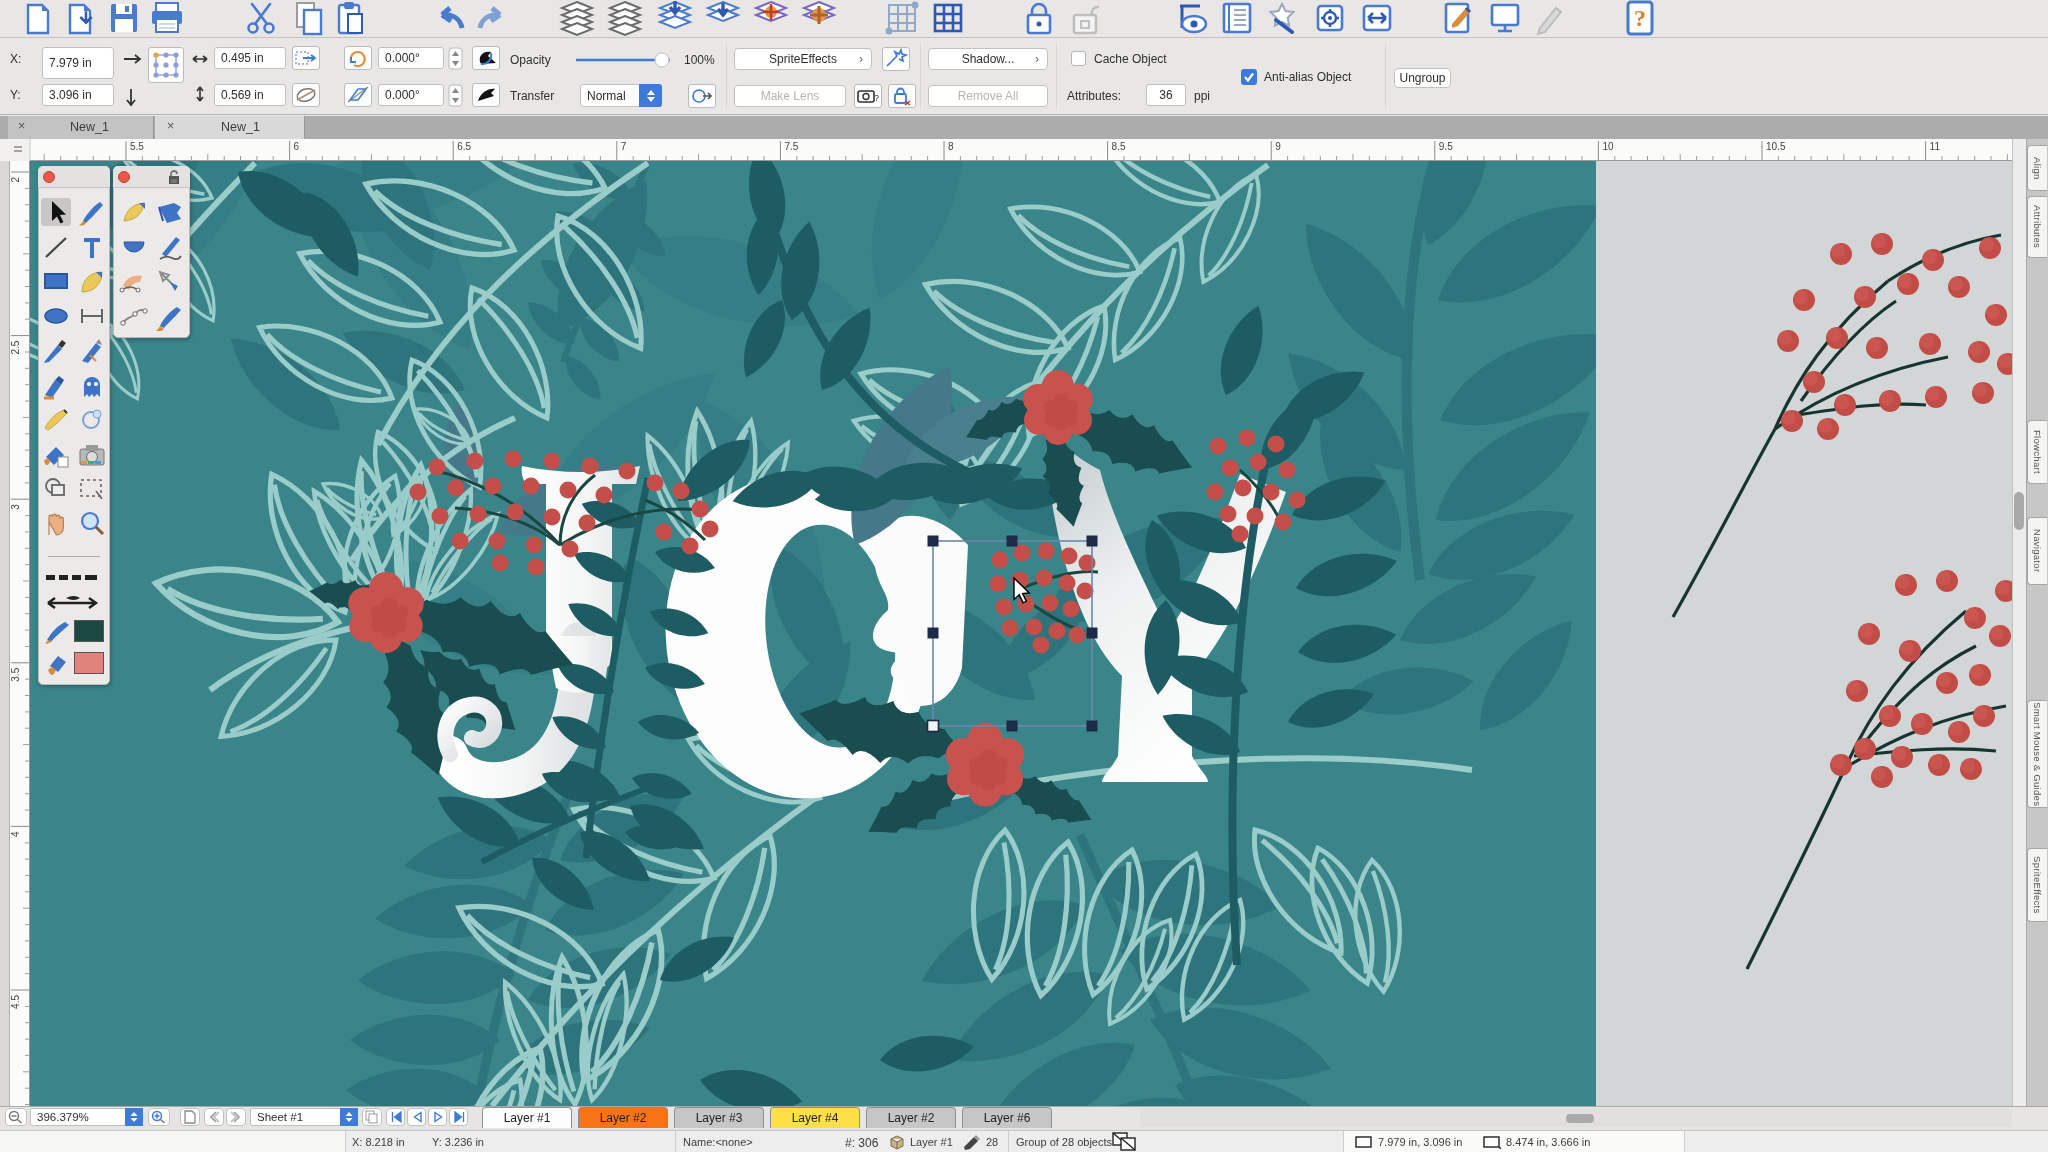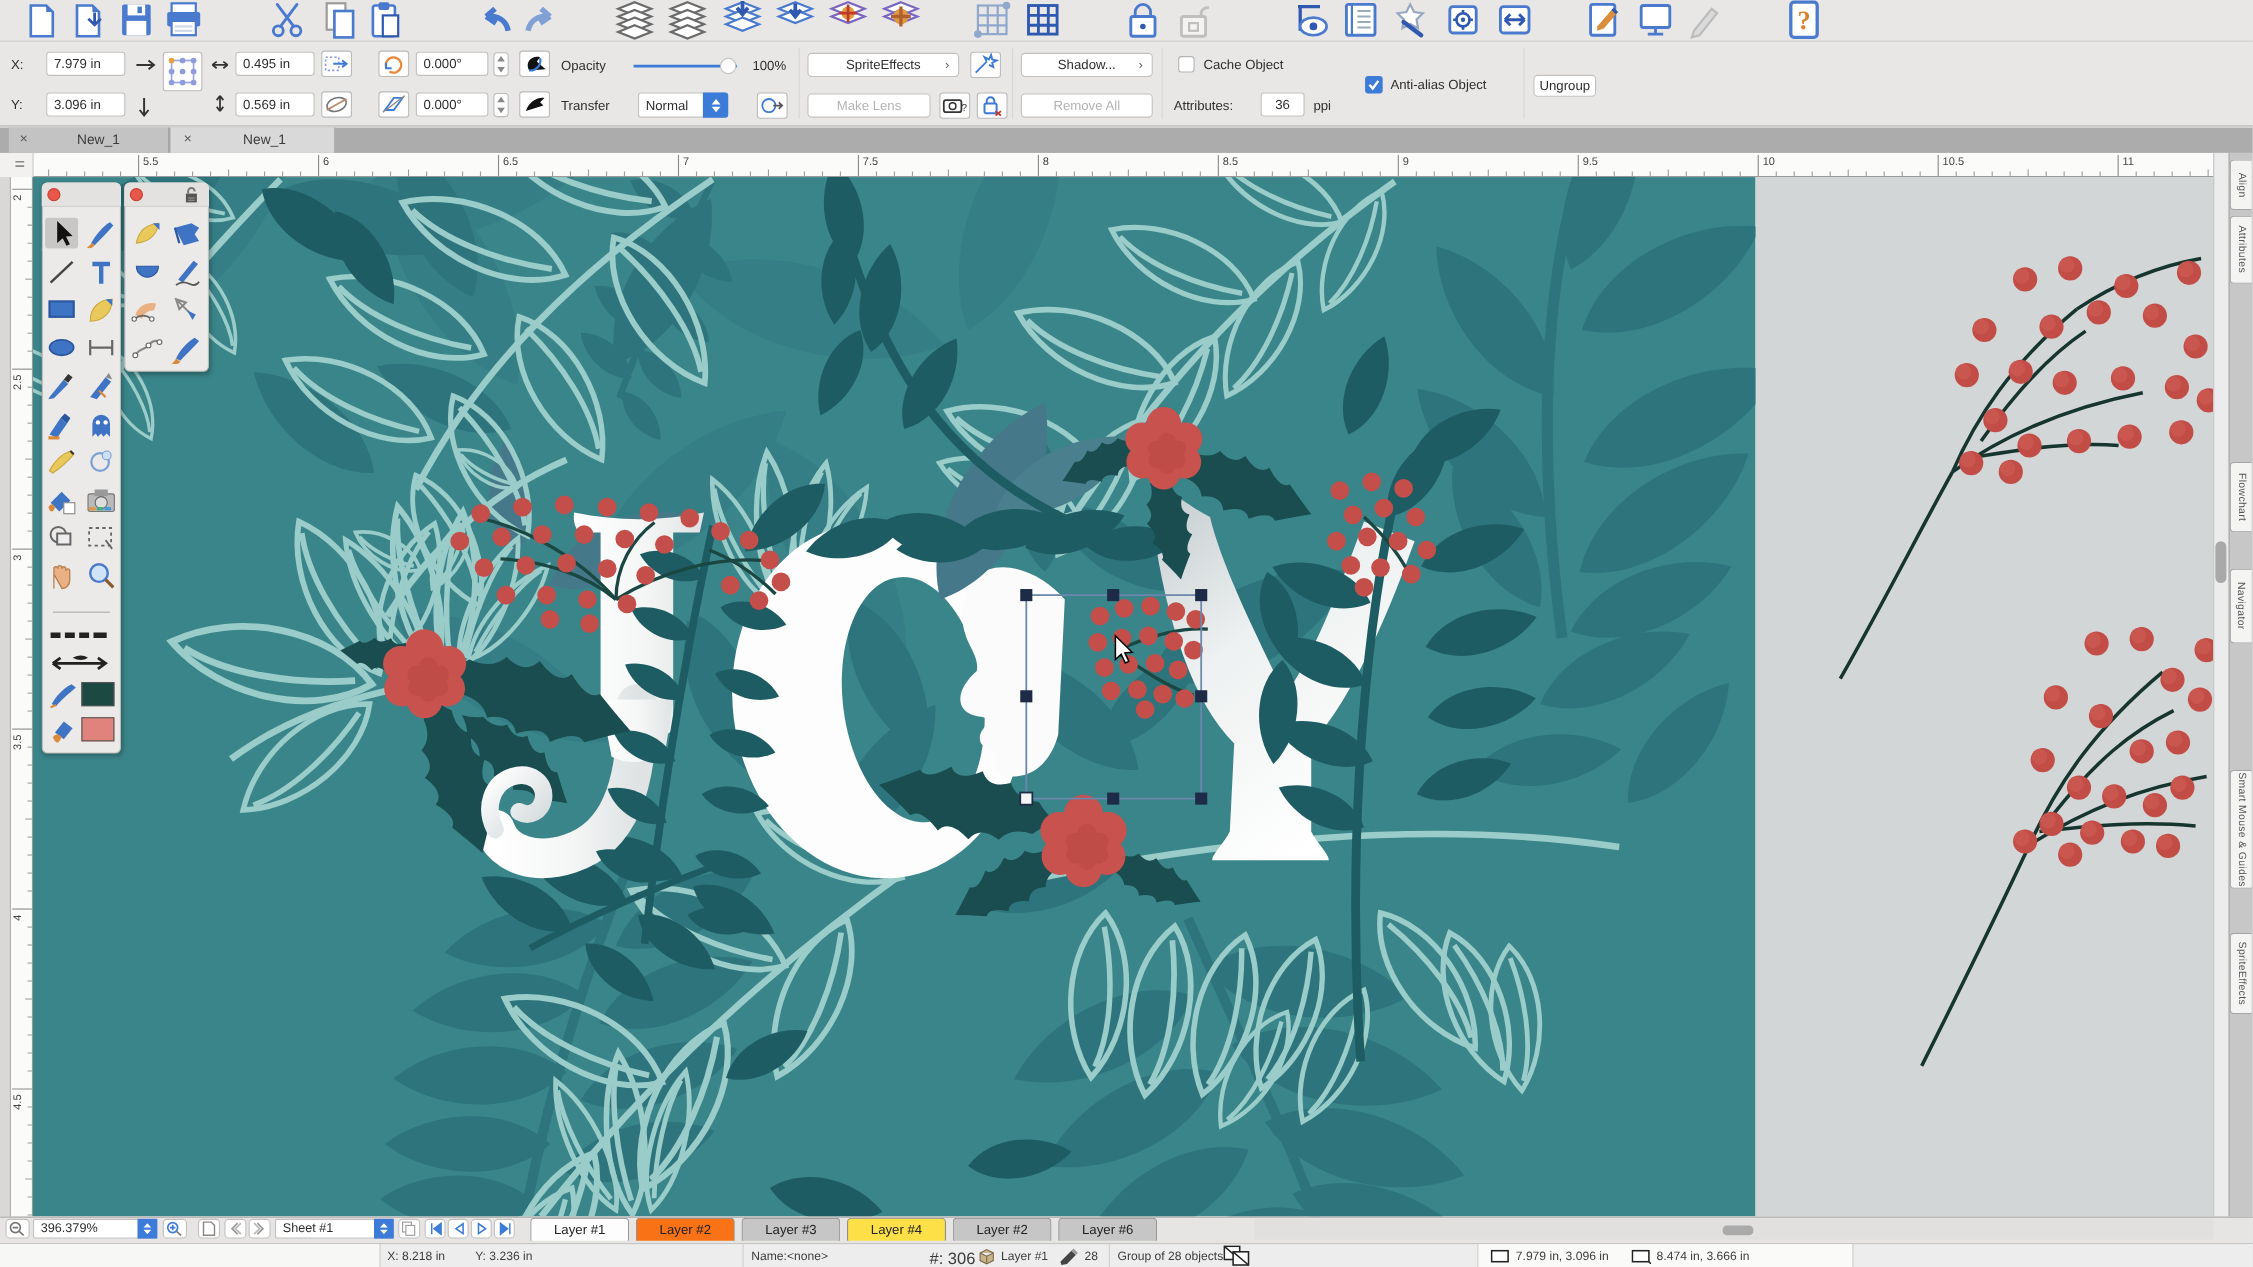--- a/index.html
+++ b/index.html
@@ -152,21 +152,21 @@
         <path d="M4 26 L20 6 l5 4 L9 30 l-7 2 z" fill="#cfcfcf" stroke="#9a9a9a" stroke-width="2"></path>
       </g>
       <g transform="translate(1626,1)">
         <rect x="2" y="1" width="24" height="32" rx="3" fill="#fff" stroke="#4a7ace" stroke-width="3"></rect>
         <text x="14" y="25" font-size="24" font-weight="bold" fill="#d9822b" text-anchor="middle" font-family="Liberation Serif,serif">?</text>
       </g>
     </svg>
     <div class="abs" style="left:0;top:38px;width:2048px;height:77px;background:#e9e7e6;border-bottom:1px solid #b6b4b3"></div>
     <div class="lbl" style="left:10px;top:52px">X:</div>
     <div class="lbl" style="left:10px;top:88px">Y:</div>
-    <div class="fld" style="left:42px;top:47px;width:72px;height:22px">7.979 in</div>
+    <div class="fld" style="left:42px;top:47px;width:72px;height:32px">7.979 in</div>
     <div class="fld" style="left:42px;top:84px;width:72px;height:22px">3.096 in</div>
     <svg class="abs" style="left:120px;top:47px" width="70" height="60">
       <path d="M4 12 h16 m-5 -4 l5 4 -5 4" stroke="#333" stroke-width="1.8" fill="none"></path>
       <path d="M11 42 v16 m-4 -5 l4 5 4 -5" stroke="#333" stroke-width="1.8" fill="none"></path>
     </svg>
     <div class="abs" style="left:148px;top:47px;width:36px;height:36px;background:#fdfdfd;border:1px solid #bbb;border-radius:3px"><svg width="34" height="34">
         <rect x="7" y="7" width="20" height="20" fill="none" stroke="#9aa6e8" stroke-width="1.5"></rect>
         <circle cx="7" cy="7" r="2.6" fill="#e8a13d"></circle>
         <circle cx="17" cy="7" r="2.6" fill="#8f9cdb"></circle>
         <circle cx="27" cy="7" r="2.6" fill="#8f9cdb"></circle>
@@ -1202,21 +1202,21 @@
     <div class="abs" style="left:0;top:1131px;width:345px;height:21px;background:#f7f7f6"></div>
     <div class="abs" style="left:1343px;top:1131px;width:341px;height:21px;background:#fafaf9"></div>
     <div class="abs" style="left:345px;top:1131px;width:1px;height:21px;background:#cfcecd"></div>
     <div class="abs" style="left:675px;top:1131px;width:1px;height:21px;background:#cfcecd"></div>
     <div class="abs" style="left:1008px;top:1131px;width:1px;height:21px;background:#cfcecd"></div>
     <div class="abs" style="left:1343px;top:1131px;width:1px;height:21px;background:#cfcecd"></div>
     <div class="abs" style="left:1684px;top:1131px;width:1px;height:21px;background:#cfcecd"></div>
     <div class="abs" style="font-size:11px;color:#3c3c3c;top:1136px;left:352px">X: 8.218 in</div>
     <div class="abs" style="font-size:11px;color:#3c3c3c;top:1136px;left:432px">Y: 3.236 in</div>
     <div class="abs" style="font-size:11px;color:#3c3c3c;top:1136px;left:683px">Name:&lt;none&gt;</div>
-    <div class="abs" style="font-size:15px;color:#3c3c3c;top:1136px;left:845px">#: 306</div>
+    <div class="abs" style="font-size:12px;color:#3c3c3c;top:1136px;left:845px">#: 306</div>
     <svg class="abs" style="left:888px;top:1133px" width="18" height="18">
       <path d="M3 6 l6 -3 6 3 v7 l-6 3 -6 -3 z M3 6 l6 3 6 -3 M9 9 v7" fill="#c9b38a" stroke="#7a6a4a" stroke-width="1"></path>
     </svg>
     <div class="abs" style="font-size:11px;color:#3c3c3c;top:1136px;left:910px">Layer #1</div>
     <svg class="abs" style="left:962px;top:1133px" width="20" height="18">
       <path d="M2 14 L12 4 l4 4 L8 16 l-5 1 z" fill="#444"></path>
       <path d="M12 4 l2 -2 4 4 -2 2 z" fill="#999"></path>
     </svg>
     <div class="abs" style="font-size:11px;color:#3c3c3c;top:1136px;left:986px">28</div>
     <div class="abs" style="font-size:11px;color:#3c3c3c;top:1136px;left:1016px">Group of 28 objects</div>

